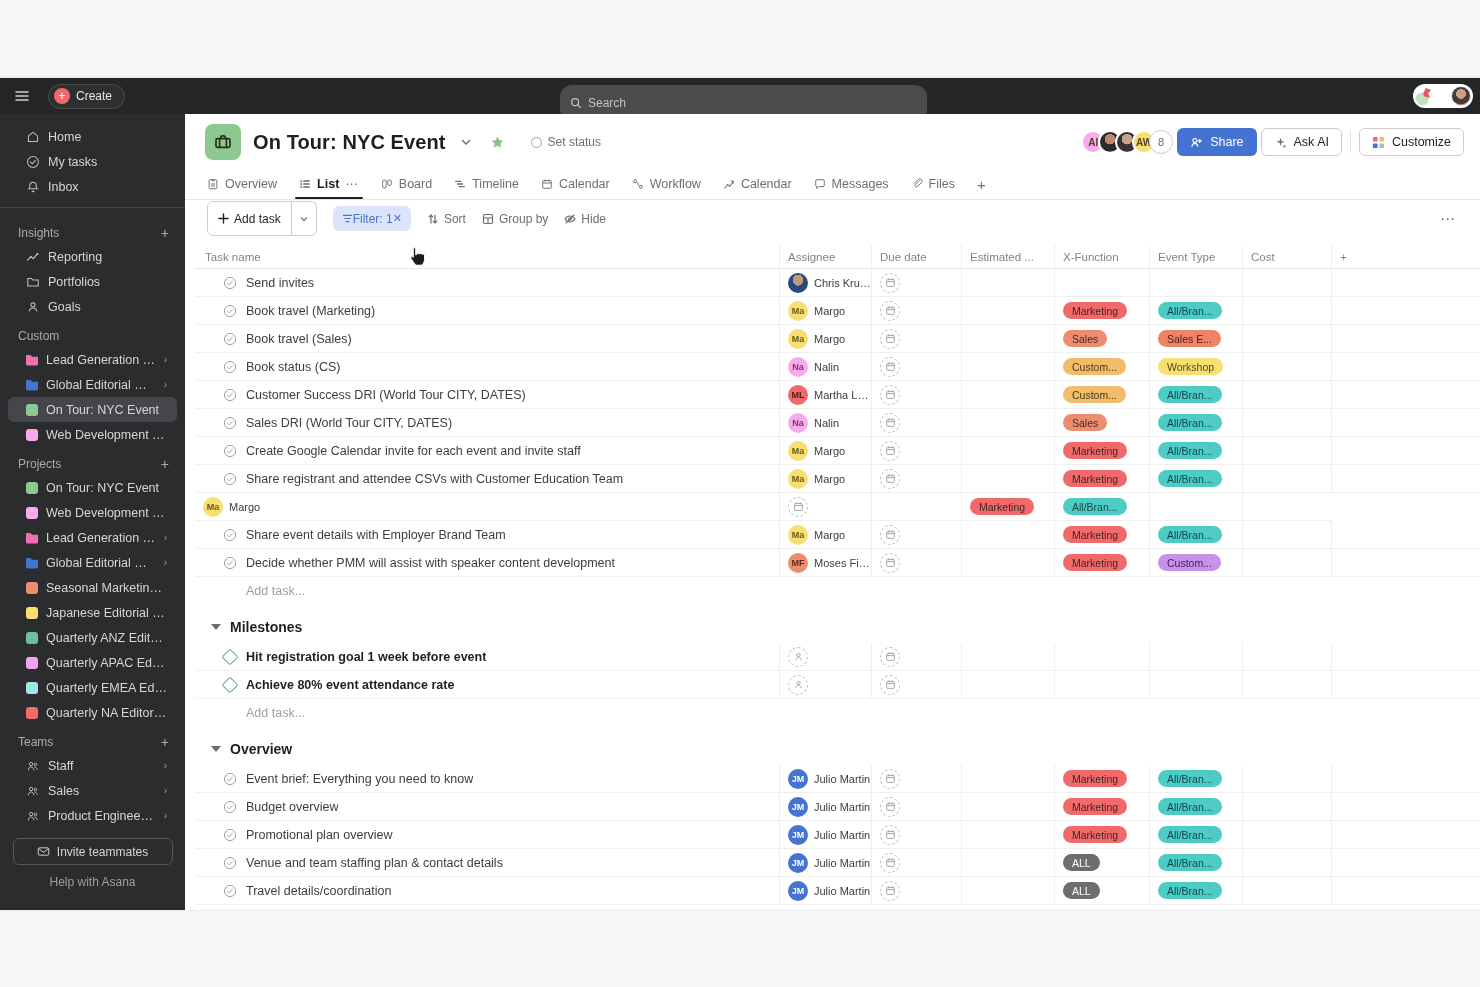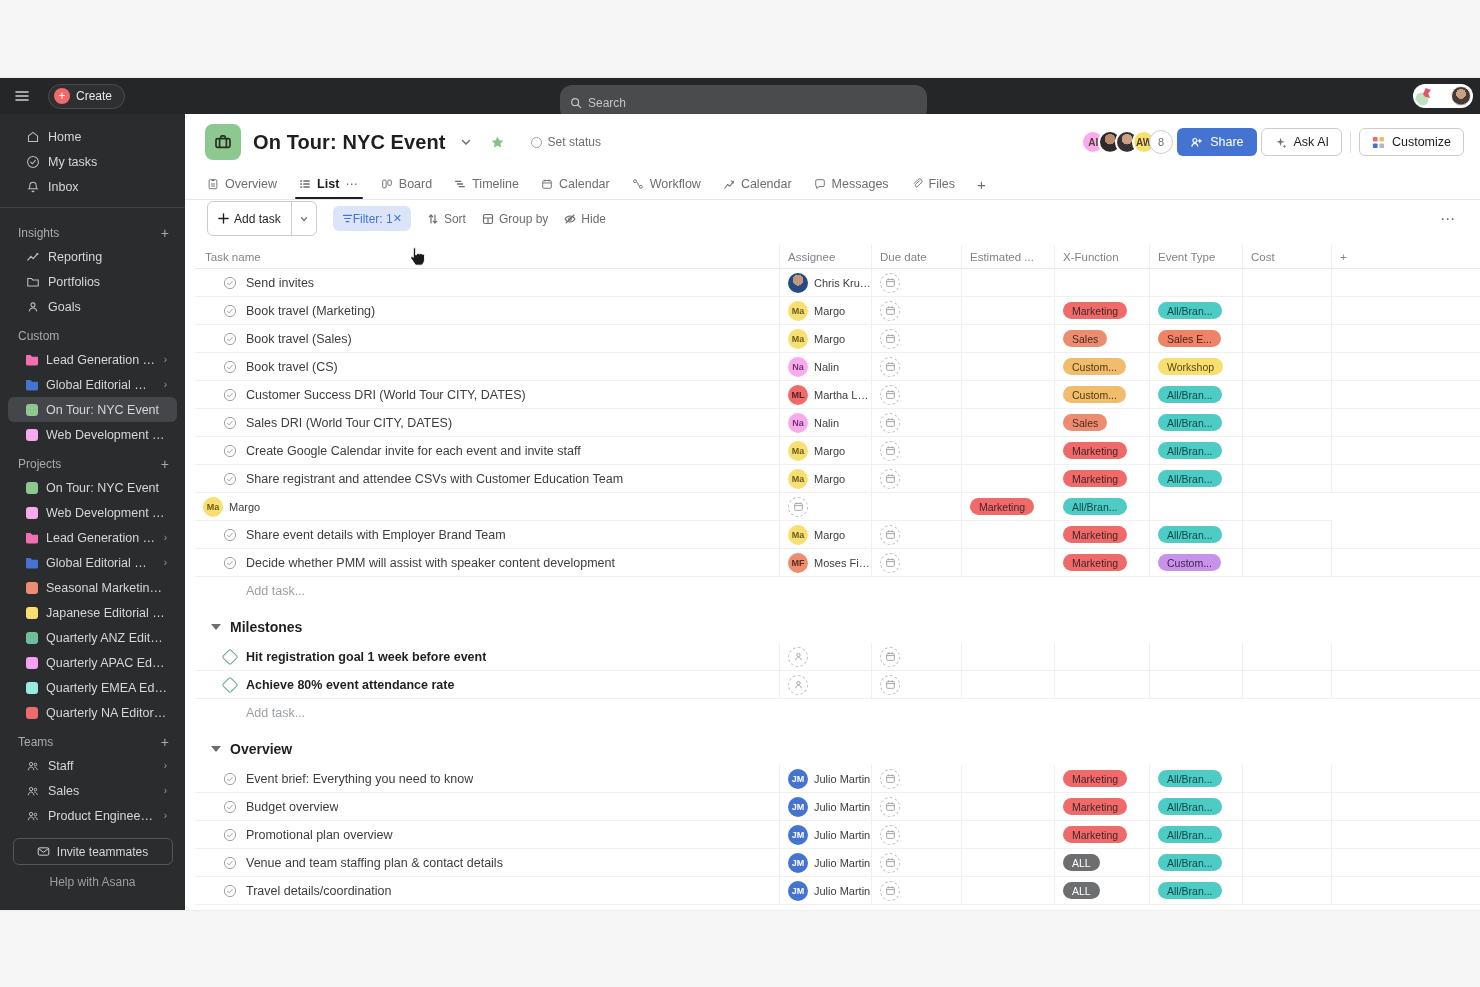--- a/index.html
+++ b/index.html
@@ -615,21 +615,21 @@
               </div>
               <div class="cell"></div>
               <div class="cell"></div>
             </div>
             <div class="trow taskrow">
               <div class="cell first">
                 <span class="check-ic"><svg viewBox="0 0 16 16">
                     <circle cx="8" cy="8" r="6.4" fill="none" stroke="currentColor" stroke-width="1.1"></circle>
                     <path d="M5.2 8.3l1.9 1.9 3.6-4.2" fill="none" stroke="currentColor" stroke-width="1.1" stroke-linecap="round"></path>
                   </svg></span>
-                <span class="task-name ">Book travel (CS)</span>
+                <span class="task-name ">Book status (CS)</span>
               </div>
               <div class="cell">
                 <span class="assignee">
                   <span class="av-sm" style="background:#f9aaef;color:#6d3a67">Na</span>
                   <span class="as-name">Nalin</span>
                 </span>
               </div>
               <div class="cell">
                 <span class="dashed-ic">
                   <svg viewBox="0 0 12 12">

